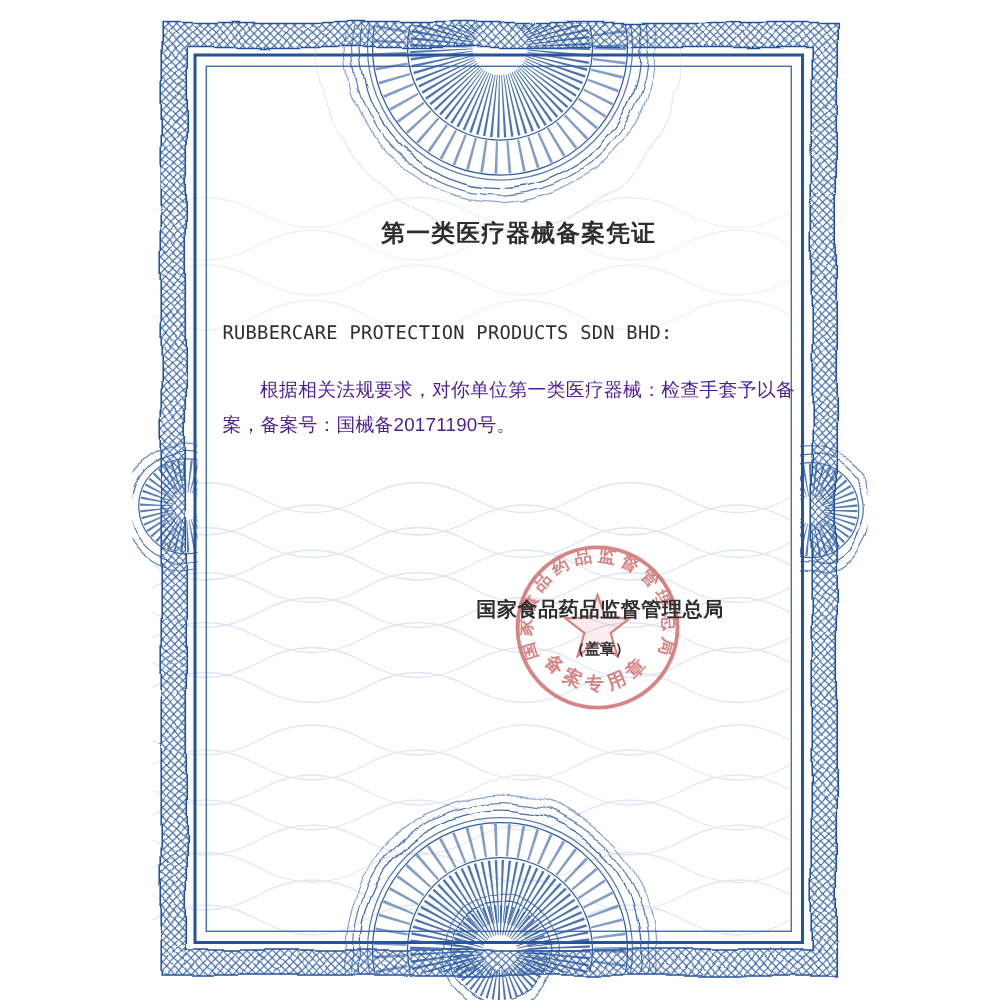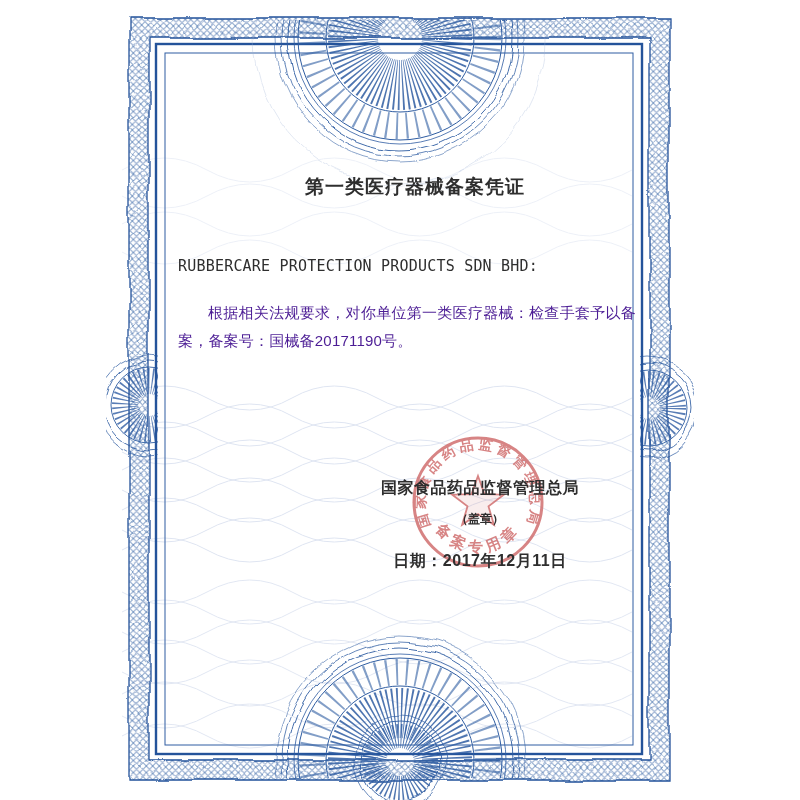--- a/index.html
+++ b/index.html
@@ -149,16 +149,15 @@
 
   <div id="title" class="txt">第一类医疗器械备案凭证</div>
 
   <div id="recipient" class="txt">RUBBERCARE PROTECTION PRODUCTS SDN BHD:</div>
 
   <div id="body-par" class="txt">根据相关法规要求，对你单位第一类医疗器械：检查手套予以备案，备案号：国械备20171190号。</div>
 
   <div id="stamp-block" class="txt">
     <div id="authority">国家食品药品监督管理总局</div>
     <div id="seal-note">（盖章）</div>
-    <div id="date-line">日期：2017年12月11日</div>
   </div>
 
 </div>
 
 </body></html>

